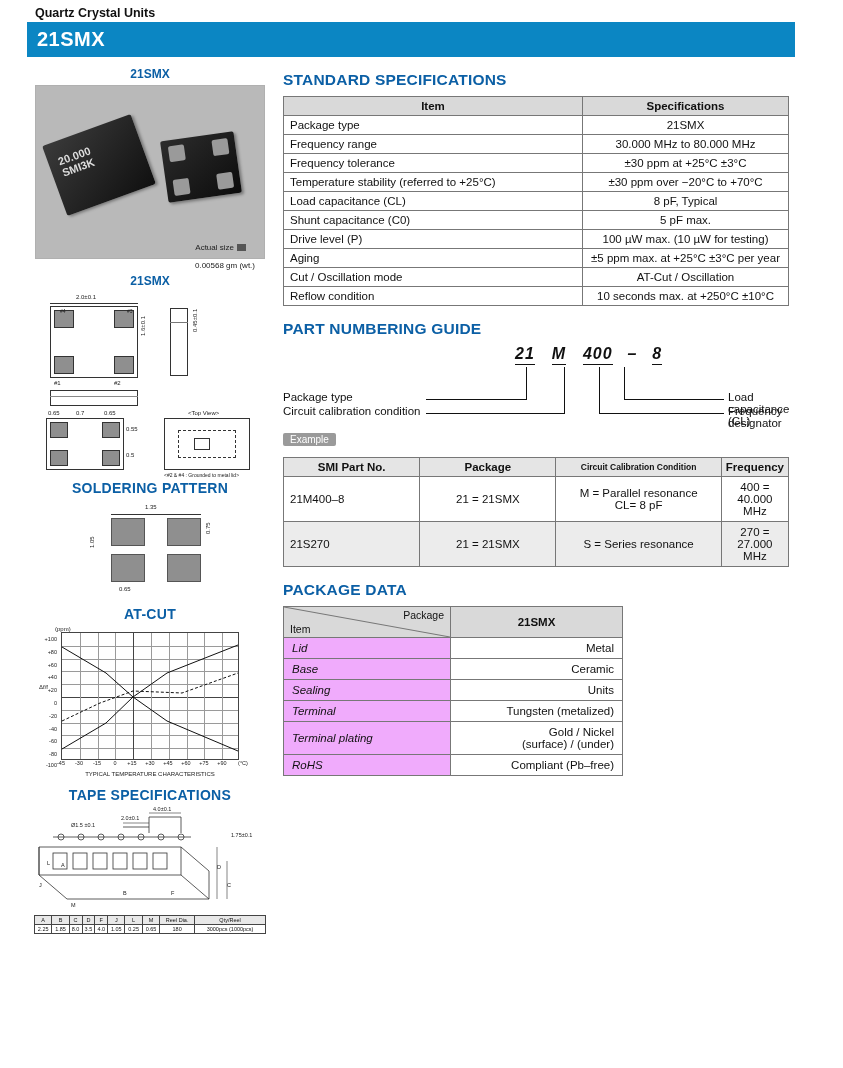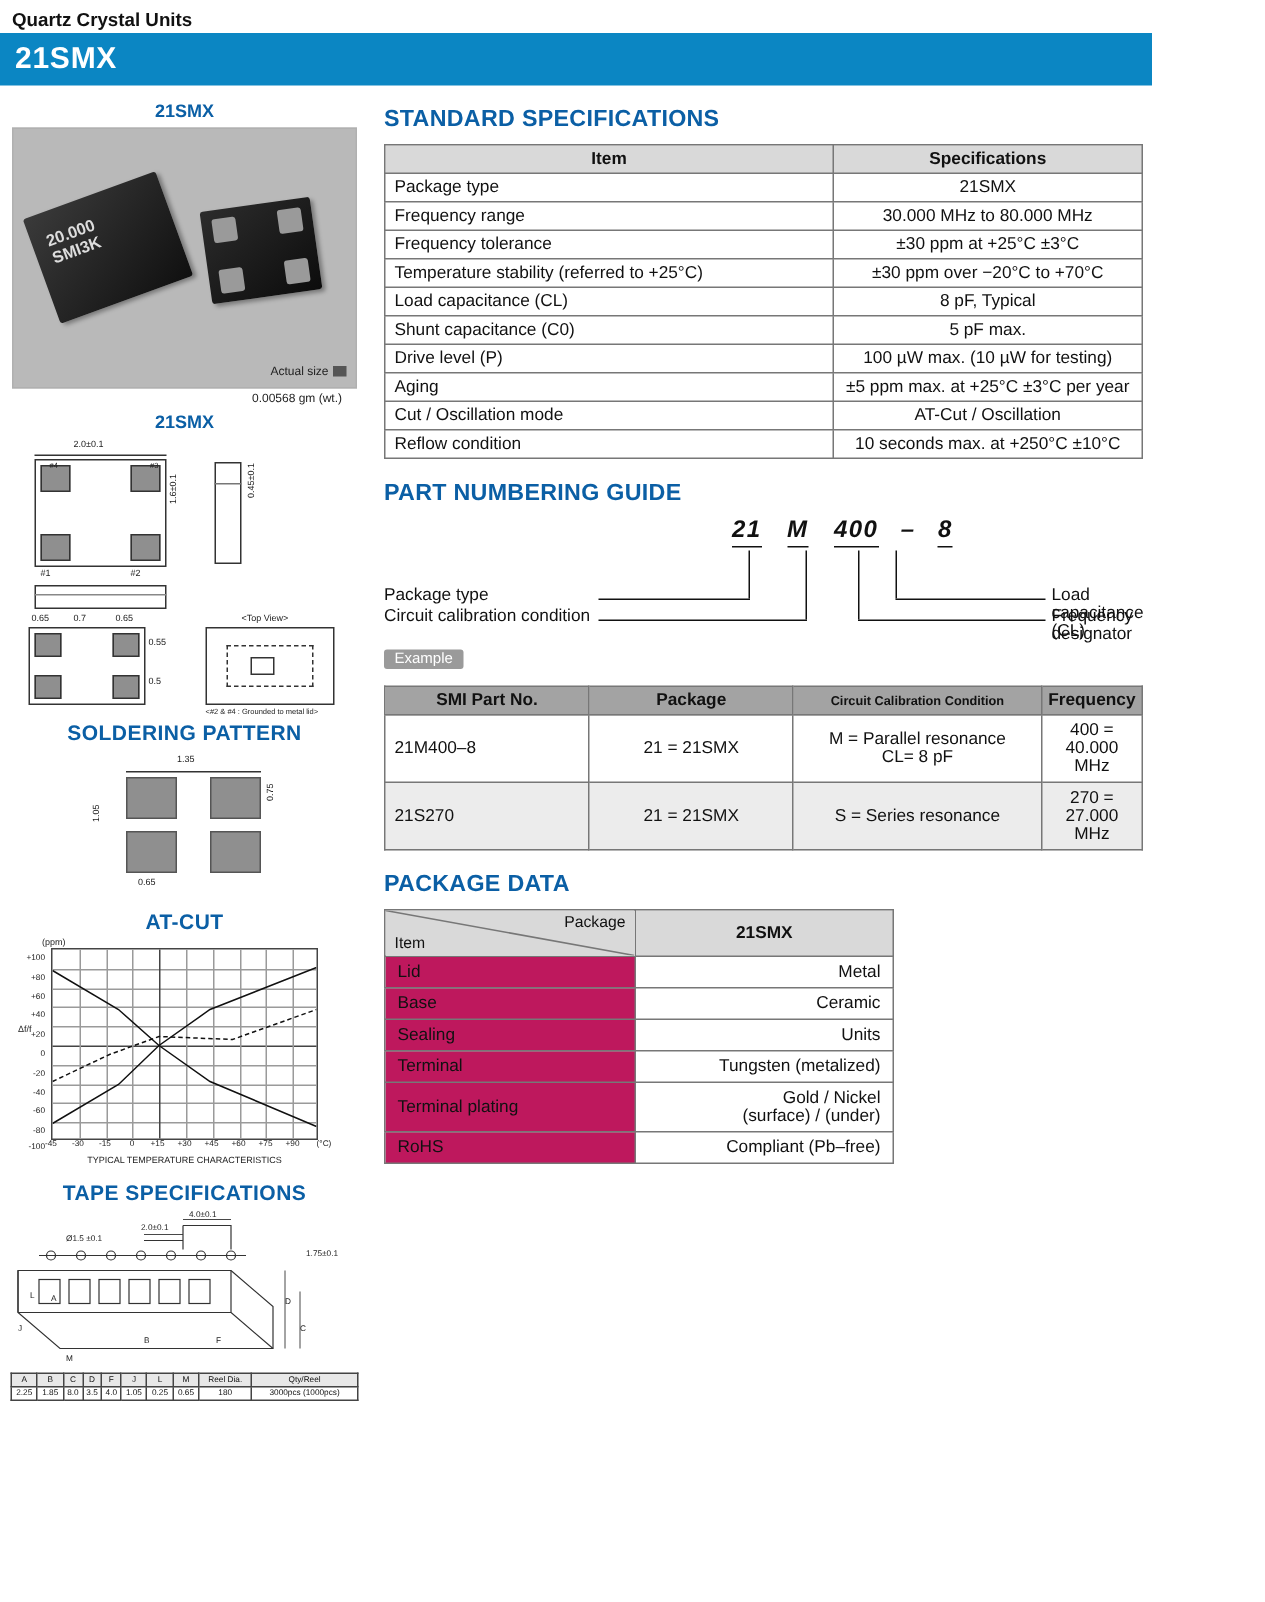--- a/index.html
+++ b/index.html
@@ -4,21 +4,21 @@
 <style>
   html,body{margin:0;padding:0;}
   body{
     width:843px;height:1068px;
     background:#ffffff;
     font-family:"Liberation Sans", sans-serif;
     color:#111;
     position:relative;
     overflow:hidden;
   }
-  .page{position:relative;width:768px;height:1068px;}
+  .page{position:relative;width:768px;height:1068px;padding-left:27px;}
 
   
   .doc-header{
     padding:6px 8px 2px 8px;
     font-size:12.5px;font-weight:bold;color:#111;
   }
   .title-bar{
     background:#0b86c3;
     color:#ffffff;
     font-size:20px;font-weight:bold;
@@ -54,21 +54,21 @@
     position:absolute;left:10px;top:14px;color:#ddd;font-size:11px;
     transform:rotate(0deg);font-weight:bold;line-height:12px;
   }
   .chip-b{
     left:128px;top:50px;width:74px;height:62px;
     transform:rotate(-8deg);
     background:linear-gradient(145deg,#2c2c2c,#0c0c0c);
   }
   .pad{position:absolute;width:16px;height:16px;background:#9a9a9a;border-radius:2px;}
   .actual-size{
-    position:absolute;right:6px;bottom:6px;font-size:8px;color:#222;
+    position:absolute;right:18px;bottom:6px;font-size:8px;color:#222;
   }
   .actual-size .sq{display:inline-block;width:9px;height:7px;background:#555;margin-left:3px;vertical-align:middle;}
   .wt{font-size:8px;text-align:right;padding-right:14px;margin-top:2px;color:#222;}
 
   
   .art{position:relative;margin:0 auto;}
   .ln{position:absolute;background:#333;}
   .dim{position:absolute;font-size:6px;color:#222;white-space:nowrap;}
   .box-outline{border:1.2px solid #333;position:absolute;box-sizing:border-box;}
   .corner{position:absolute;background:#8f8f8f;border:1px solid #333;box-sizing:border-box;}
@@ -122,30 +122,30 @@
   }
   .pn-code span{display:inline-block;font-style:italic;}
   .u{border-bottom:1.6px solid #111;padding-bottom:1px;}
   .pn-label{position:absolute;font-size:11.5px;color:#111;}
   .leader{position:absolute;background:#111;}
   .example-badge{
     display:inline-block;background:#9a9a9a;color:#fff;font-size:10px;
     padding:1px 7px;border-radius:2px;margin:0 0 3px 0;
   }
   table.ex{width:100%;border-collapse:collapse;font-size:11.5px;}
-  table.ex th{background:#a3a3a3;border:1px solid #777;padding:3px 4px;text-align:center;font-weight:bold;}
+  table.ex th{background:#e5e5e5;border:1px solid #777;padding:3px 4px;text-align:center;font-weight:bold;}
   table.ex th.small{font-size:8.5px;}
   table.ex td{border:1px solid #777;padding:4px 6px;text-align:center;}
   table.ex td.left{text-align:left;}
   .exrow-alt{background:#ececec;}
 
   
   table.pkg{width:340px;border-collapse:collapse;font-size:11.5px;}
   table.pkg td{border:1px solid #777;padding:4px 8px;}
-  table.pkg td.k{width:150px;background:#be185d;}
+  table.pkg td.k{width:150px;background:#f0abfc;font-style:italic;}
   table.pkg td.v{text-align:right;}
   .diag-cell{position:relative;height:30px;background:#d9d9d9;padding:0!important;}
   .diag-cell .pkgw{position:absolute;right:6px;top:2px;font-size:10.5px;}
   .diag-cell .itemw{position:absolute;left:6px;bottom:2px;font-size:10.5px;}
   .diag-cell .slash{position:absolute;left:0;top:0;width:100%;height:100%;}
   .pkg-head-v{background:#d9d9d9;text-align:center;font-weight:bold;}
 </style>
 </head>
 <body>
 

